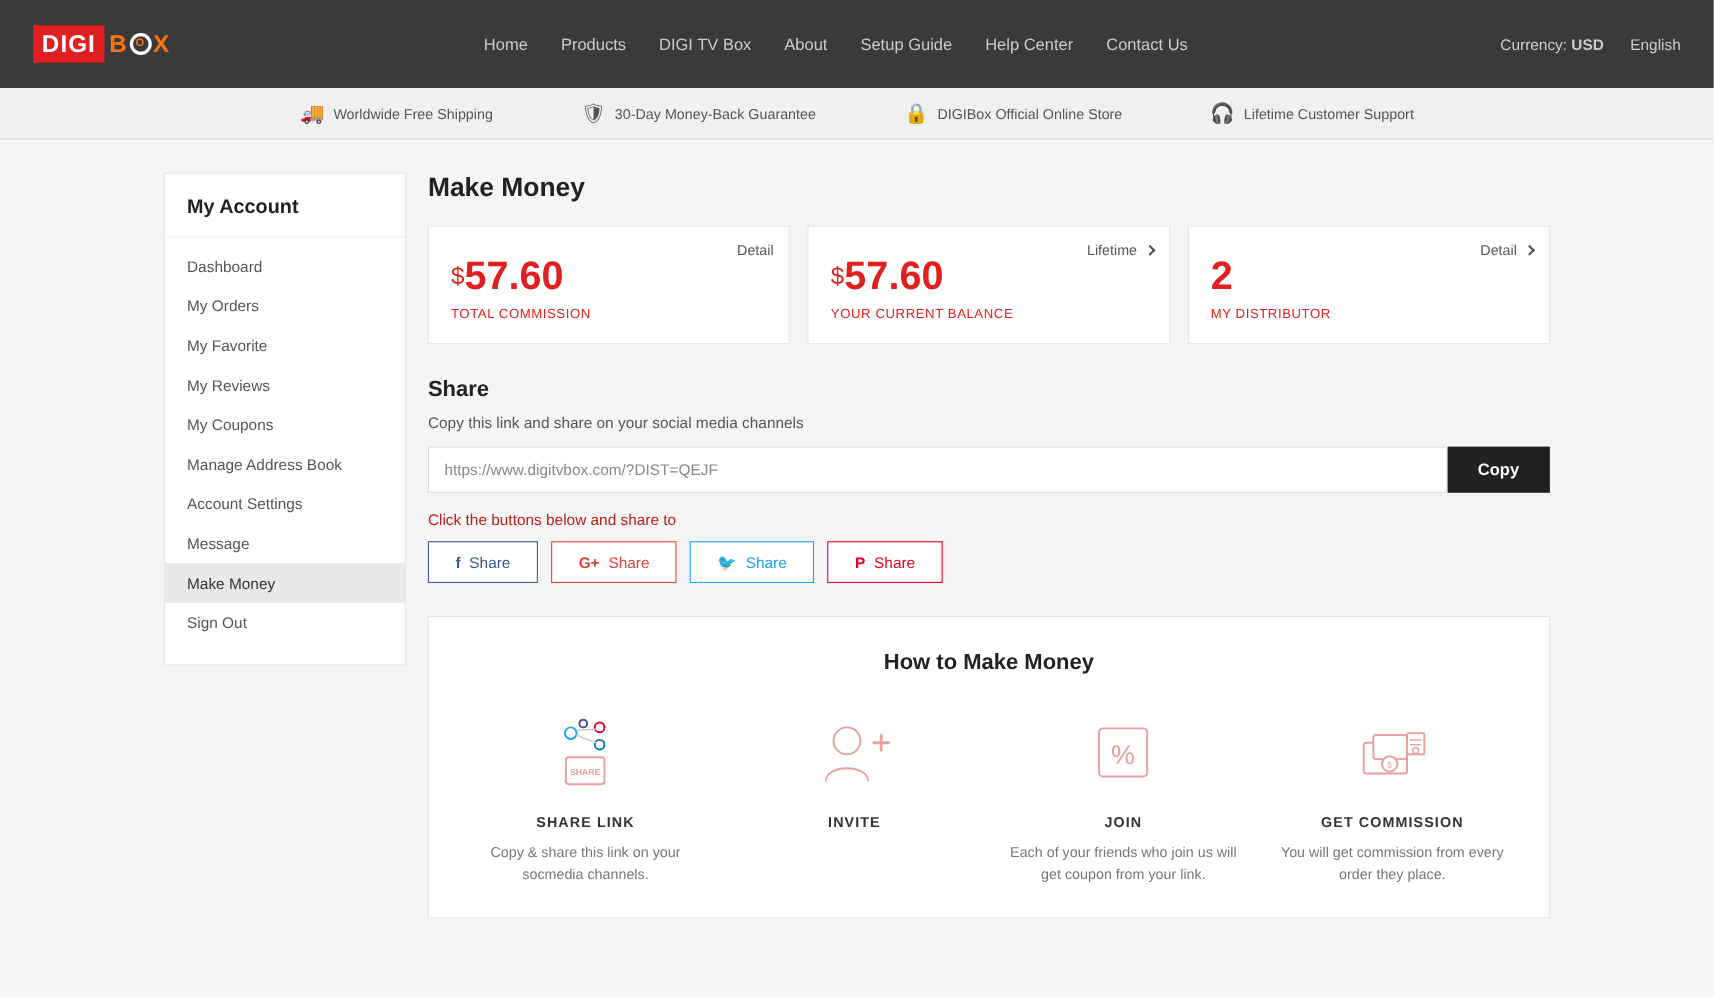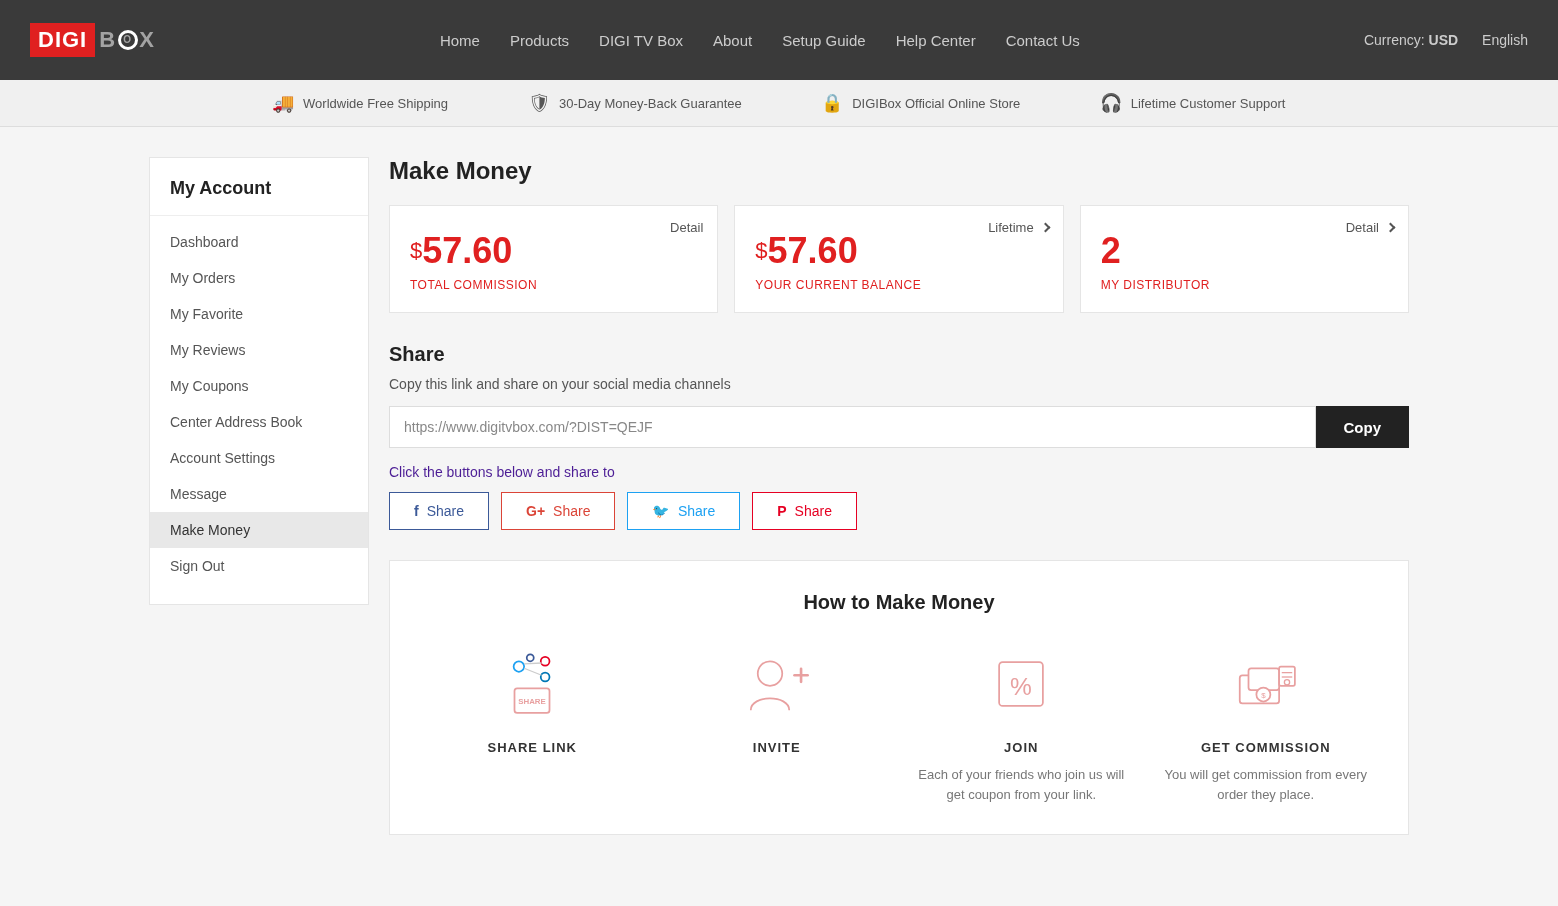--- a/index.html
+++ b/index.html
@@ -2,21 +2,21 @@
 <html><head>
   <meta charset="utf-8">
   <style>
     * { box-sizing: border-box; margin: 0; padding: 0; }
     body { font-family: Arial, sans-serif; background: #f5f5f5; color: #333; font-size: 14px; }
 
     
     .header { background: #3a3a3a; display: flex; align-items: center; justify-content: space-between; padding: 0 30px; height: 80px; }
     .logo { display: flex; align-items: center; gap: 4px; }
     .logo-digi { background: #e02020; color: white; font-weight: 900; font-size: 22px; padding: 4px 8px; letter-spacing: 1px; }
-    .logo-box { color: #a3a3a3; font-weight: 900; font-size: 22px; letter-spacing: 2px; }
+    .logo-box { color: #f97316; font-weight: 900; font-size: 22px; letter-spacing: 2px; }
     .logo-box .o-icon { display: inline-block; border: 3px solid white; border-radius: 50%; width: 20px; height: 20px; line-height: 14px; text-align: center; font-size: 10px; vertical-align: middle; margin: 0 1px; position: relative; top: -1px; }
     nav { display: flex; align-items: center; gap: 30px; }
     nav a { color: #ccc; text-decoration: none; font-size: 15px; }
     .header-right { display: flex; align-items: center; gap: 24px; color: #ccc; font-size: 14px; }
     .header-right span { color: #ccc; }
 
     
     .banner { background: #f0f0f0; border-bottom: 1px solid #ddd; display: flex; justify-content: center; align-items: center; gap: 80px; padding: 12px 30px; }
     .banner-item { display: flex; align-items: center; gap: 8px; font-size: 13px; color: #555; }
     .banner-icon { font-size: 18px; }
@@ -45,21 +45,21 @@
     .stat-label { color: #e02020; font-size: 12px; letter-spacing: 0.5px; text-transform: uppercase; }
 
     
     .section-title { font-size: 20px; font-weight: 600; margin-bottom: 10px; color: #222; }
     .section-desc { color: #555; margin-bottom: 14px; font-size: 14px; }
 
     .share-link-row { display: flex; gap: 0; margin-bottom: 16px; }
     .share-link-input { flex: 1; border: 1px solid #ddd; padding: 12px 14px; font-size: 14px; color: #888; outline: none; }
     .copy-btn { background: #222; color: white; border: none; padding: 12px 28px; font-size: 15px; font-weight: 600; cursor: pointer; white-space: nowrap; }
 
-    .click-label { color: #4c1d95; margin-bottom: 12px; font-size: 14px; }
+    .click-label { color: #b91c1c; margin-bottom: 12px; font-size: 14px; }
 
     .social-buttons { display: flex; gap: 12px; margin-bottom: 30px; }
     .social-btn { border: 1.5px solid; padding: 10px 24px; font-size: 14px; font-weight: 500; cursor: pointer; display: flex; align-items: center; gap: 8px; background: white; text-decoration: none; }
     .social-btn.facebook { border-color: #3b5998; color: #3b5998; }
     .social-btn.google { border-color: #db4437; color: #db4437; }
     .social-btn.twitter { border-color: #1da1f2; color: #1da1f2; }
     .social-btn.pinterest { border-color: #e60023; color: #e60023; }
 
     
     .how-section { background: white; border: 1px solid #e5e5e5; padding: 30px; }
@@ -122,21 +122,21 @@
 
 <div class="main-container">
 
   <aside class="sidebar">
     <div class="sidebar-title">My Account</div>
     <div class="sidebar-item">Dashboard</div>
     <div class="sidebar-item">My Orders</div>
     <div class="sidebar-item">My Favorite</div>
     <div class="sidebar-item">My Reviews</div>
     <div class="sidebar-item">My Coupons</div>
-    <div class="sidebar-item">Center Address Book</div>
+    <div class="sidebar-item">Manage Address Book</div>
     <div class="sidebar-item">Account Settings</div>
     <div class="sidebar-item">Message</div>
     <div class="sidebar-item active">Make Money</div>
     <div class="sidebar-item">Sign Out</div>
   </aside>
 
   <main class="content">
     <h1 class="page-title">Make Money</h1>
 
     <div class="stats-cards">
@@ -213,20 +213,21 @@
               <text x="40" y="63" text-anchor="middle" font-size="9" fill="#e8a0a0" font-weight="600">SHARE</text>
               <circle cx="25" cy="20" r="6" stroke="#1da1f2" stroke-width="2" fill="white"></circle>
               <circle cx="55" cy="14" r="5" stroke="#e60023" stroke-width="2" fill="white"></circle>
               <circle cx="55" cy="32" r="5" stroke="#0077b5" stroke-width="2" fill="white"></circle>
               <circle cx="38" cy="10" r="4" stroke="#3b5998" stroke-width="2" fill="white"></circle>
               <line x1="31" y1="17" x2="51" y2="16" stroke="#ccc" stroke-width="1.5"></line>
               <line x1="31" y1="22" x2="51" y2="30" stroke="#ccc" stroke-width="1.5"></line>
             </svg>
           </div>
           <div class="how-step-label">SHARE LINK</div>
+          <div class="how-step-desc">Copy &amp; share this link on your socmedia channels.</div>
         </div>
 
         <div class="how-step">
           <div class="how-icon">
             <svg class="how-svg" viewBox="0 0 80 80" fill="none" xmlns="http://www.w3.org/2000/svg">
               <circle cx="32" cy="28" r="14" stroke="#e8a0a0" stroke-width="2" fill="white"></circle>
               <path d="M10 70 C10 52 54 52 54 70" stroke="#e8a0a0" stroke-width="2" fill="white"></path>
               <line x1="60" y1="30" x2="75" y2="30" stroke="#e8a0a0" stroke-width="3" stroke-linecap="round"></line>
               <line x1="67.5" y1="22.5" x2="67.5" y2="37.5" stroke="#e8a0a0" stroke-width="3" stroke-linecap="round"></line>
             </svg>

